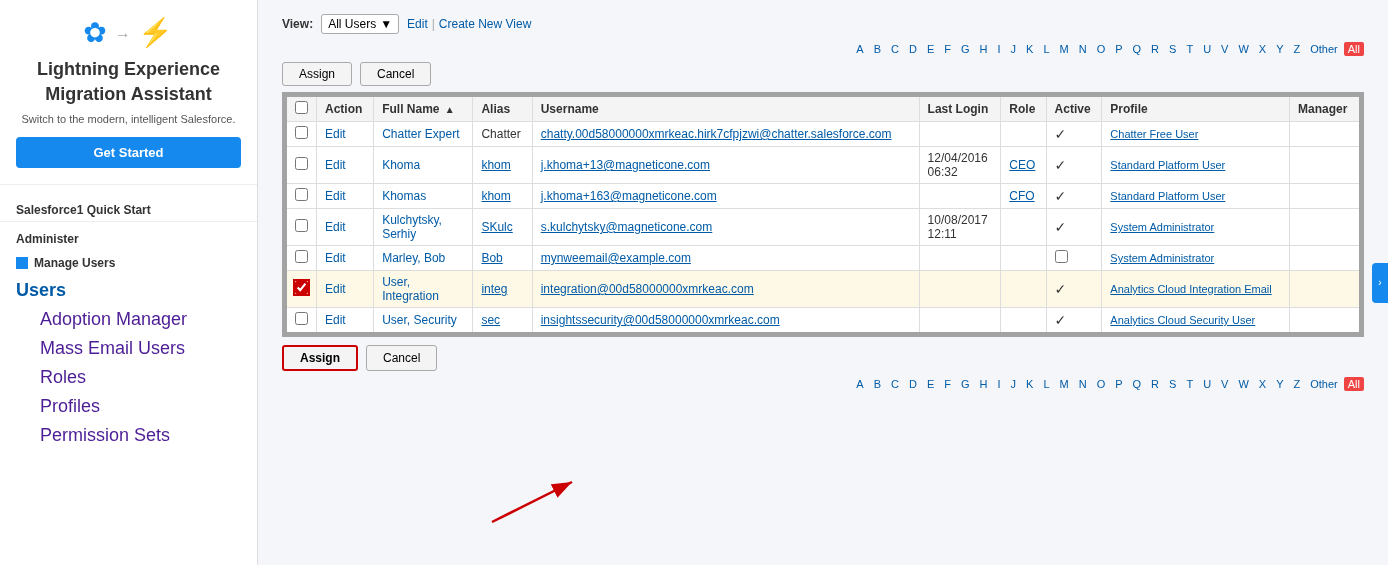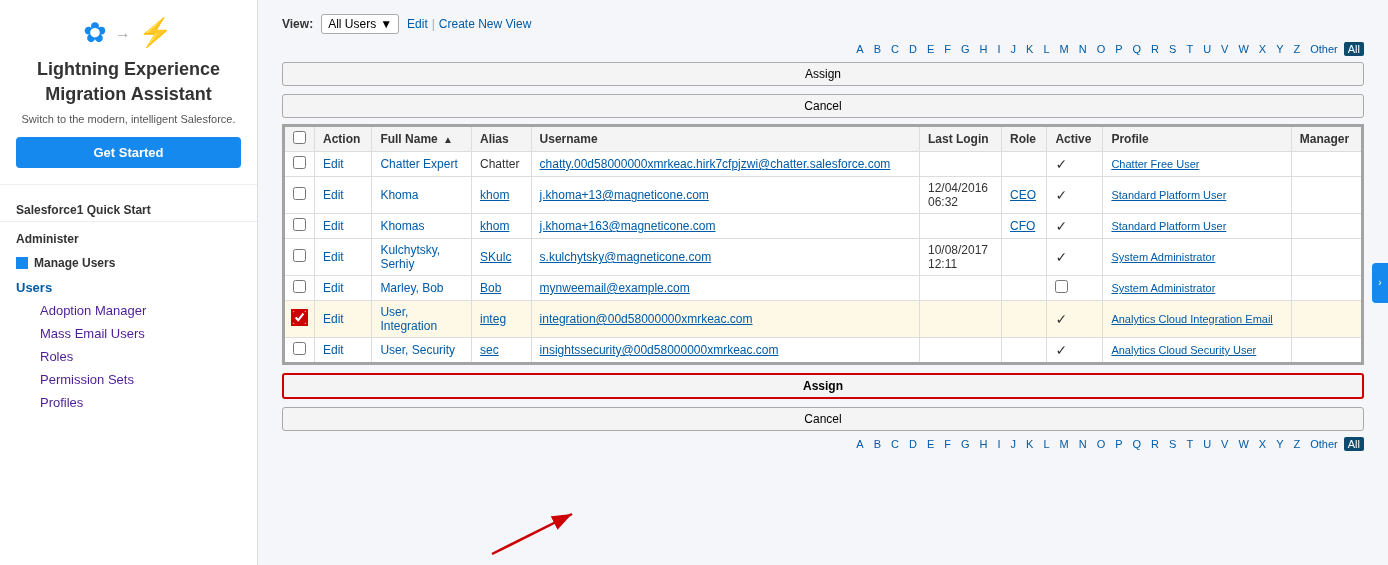--- a/index.html
+++ b/index.html
@@ -70,21 +70,21 @@
     .sidebar-section-title {
       font-size: 12px;
       font-weight: bold;
       color: #333;
       padding: 10px 16px 4px 16px;
       border-top: 1px solid #eee;
     }
     .sidebar-section-title:first-child { border-top: none; }
     .sidebar-item {
       padding: 4px 16px;
-      font-size: 13px;
+      font-size: 18px;
       color: #015ba7;
       cursor: pointer;
       display: flex;
       align-items: center;
     }
     .sidebar-item.active {
       color: #015ba7;
       font-weight: bold;
     }
     .sidebar-item.sub {
@@ -185,31 +185,30 @@
       justify-content: flex-end;
       margin-bottom: 6px;
       font-size: 11px;
     }
     .alpha-nav span {
       padding: 1px 4px;
       color: #015ba7;
       cursor: pointer;
     }
     .alpha-nav span.active {
-      background: #0c4a6e;
+      background: #ef4444;
       color: #fff;
       border-radius: 2px;
     }
 
     
     .btn-row {
       display: flex;
       gap: 8px;
       margin-bottom: 6px;
-      flex-direction: column;
     }
     .btn {
       padding: 4px 16px;
       font-size: 12px;
       border: 1px solid #aaa;
       background: #f4f4f4;
       border-radius: 3px;
       cursor: pointer;
       font-weight: normal;
     }
@@ -221,21 +220,21 @@
       border: 2px solid #cc0000;
       background: #f4f4f4;
       font-weight: bold;
     }
 
     
     .users-table {
       width: 100%;
       border-collapse: collapse;
       background: #fff;
-      border: 3px solid #a3a3a3;
+      border: 5px solid #a3a3a3;
       font-size: 12px;
     }
     .users-table th {
       background: #f4f4f4;
       border: 1px solid #ddd;
       padding: 4px 8px;
       text-align: left;
       font-weight: bold;
       color: #333;
       white-space: nowrap;
@@ -297,22 +296,22 @@
     <div class="sidebar-section-title">Salesforce1 Quick Start</div>
     <div class="sidebar-section-title">Administer</div>
     <div class="manage-users-header">
       <span class="square-icon"></span>
       <span>Manage Users</span>
     </div>
     <div class="sidebar-item active">Users</div>
     <div class="sidebar-item sub">Adoption Manager</div>
     <div class="sidebar-item sub">Mass Email Users</div>
     <div class="sidebar-item sub">Roles</div>
+    <div class="sidebar-item sub">Profiles</div>
     <div class="sidebar-item sub">Permission Sets</div>
-    <div class="sidebar-item sub">Profiles</div>
   </div>
 </div>
 
 <div class="main">
 
   <div class="right-tab">›</div>
 
   <div class="content-area">
 
     <div class="view-bar">

